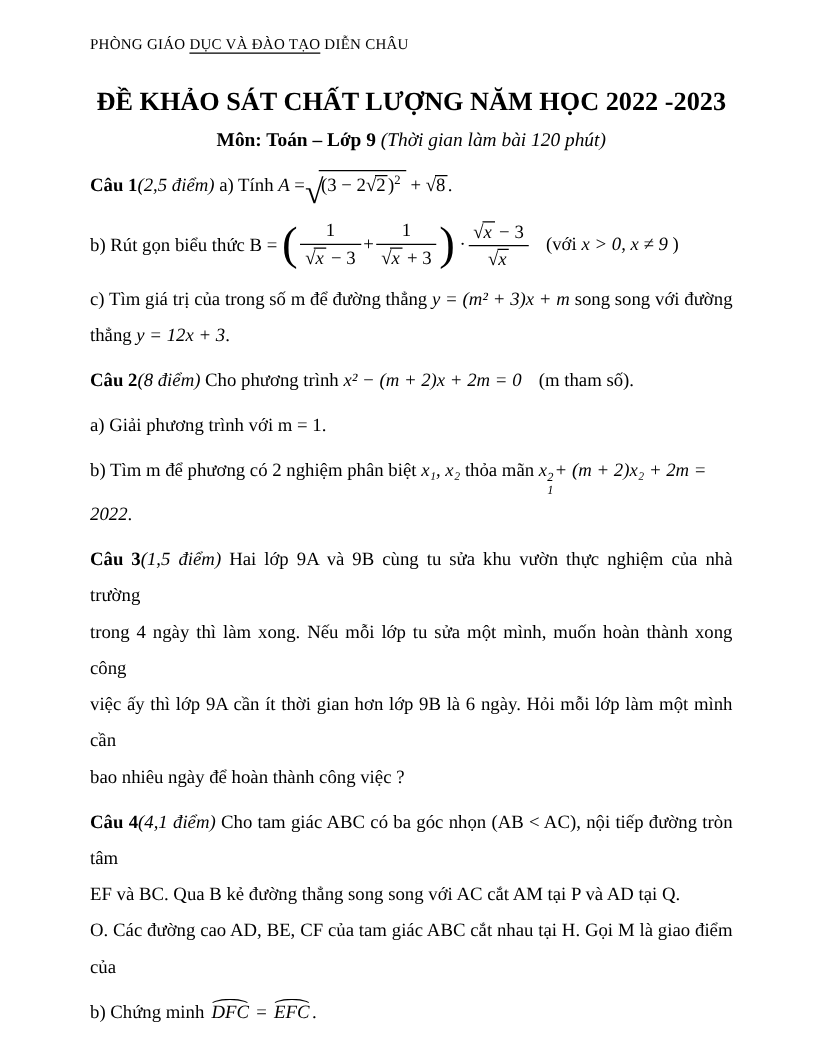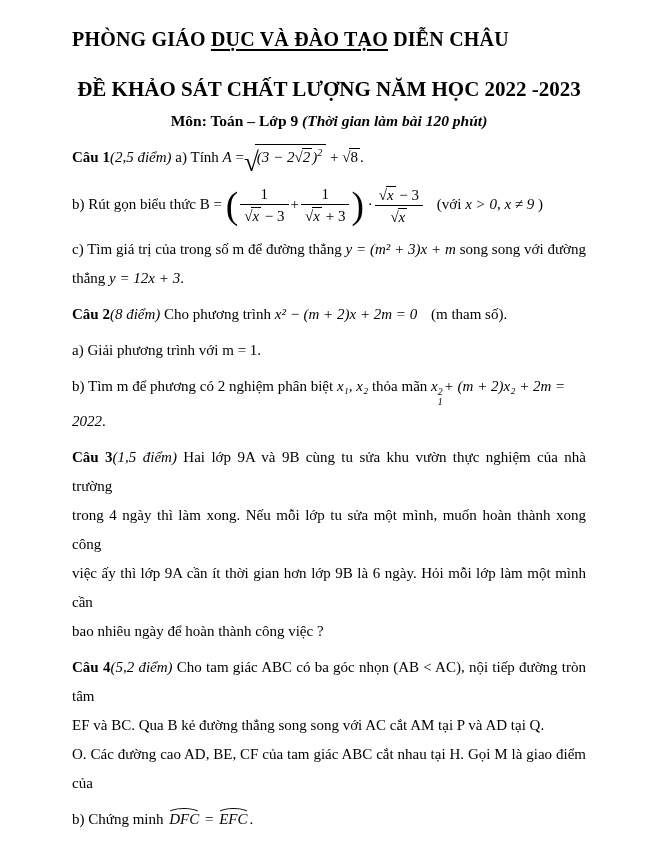--- a/index.html
+++ b/index.html
@@ -4,37 +4,37 @@
 <style>
   html,body{margin:0;padding:0;}
   body{
     width:656px;height:848px;background:#ffffff;color:#000;
     font-family:"Liberation Serif","DejaVu Serif",serif;
     font-size:15px;overflow:hidden;
   }
   .page{padding:28px 70px 0 72px;}
   .b{font-weight:bold;}
   .i{font-style:italic;}
-  .bi{font-weight:bold;font-style:italic;}
+  .bi{font-weight:normal;font-style:italic;}
   .ul{text-decoration:underline;text-underline-offset:3px;}
   .mi{font-style:italic;}
-  .hdr{font-weight:bold;font-size:20px;margin-bottom:26px;letter-spacing:.2px;}
+  .hdr{font-weight:normal;font-size:12px;margin-bottom:26px;letter-spacing:.2px;}
   .title{text-align:center;font-weight:bold;font-size:21px;margin-bottom:10px;}
   .subtitle{text-align:center;font-size:15.5px;margin-bottom:12px;}
   .blk{margin-bottom:7px;}
   .lh{line-height:29px;}
   .just{text-align:justify;text-align-last:justify;}
   
   .sqr{white-space:nowrap;}
   .sqr .rs{display:inline-block;}
   .sqr .rb2{display:inline-block;border-top:1.2px solid #000;padding:0 2px 0 1px;margin-left:-1px;}
   
   .sqb{white-space:nowrap;}
   .sqb > .rs{display:inline-block;font-size:1.8em;vertical-align:-0.33em;}
-  .sqb > .rb{display:inline-block;border-top:1.2px solid #000;margin-left:-4px;padding:2px 4px 0 2px;font-style:italic;}
+  .sqb > .rb{display:inline-block;border-top:1.2px solid #000;margin-left:-4px;padding:2px 4px 0 2px;}
   .sqb sup{font-size:0.68em;vertical-align:0.55em;}
   
   .frac{display:inline-block;vertical-align:middle;text-align:center;margin:0 2px;}
   .frac .num{display:block;padding:0 4px 1px;border-bottom:1.2px solid #000;}
   .frac .den{display:block;padding:2px 4px 0;}
   .bp{font-size:2.5em;font-weight:400;vertical-align:middle;line-height:0;font-style:normal;}
   .q1b-line{margin-bottom:9px;}
   .q1a-line{margin-bottom:8px;padding-top:2px;}
   
   .stk{display:inline-flex;flex-direction:column;align-items:flex-start;font-size:0.66em;line-height:1.02;vertical-align:-0.42em;margin-right:1px;font-style:italic;}
@@ -113,21 +113,21 @@
   </div>
 
   <div class="blk">
     <div class="lh just"><span class="b">Câu 3</span><span class="i">(1,5 điểm)</span> <span>Hai lớp 9A và 9B cùng tu sửa khu vườn thực nghiệm của nhà trường</span></div>
     <div class="lh just"><span>trong 4 ngày thì làm xong. Nếu mỗi lớp tu sửa một mình, muốn hoàn thành xong công</span></div>
     <div class="lh just"><span>việc ấy thì lớp 9A cần ít thời gian hơn lớp 9B là 6 ngày. Hỏi mỗi lớp làm một mình cần</span></div>
     <div class="lh"><span>bao nhiêu ngày để hoàn thành công việc ?</span></div>
   </div>
 
   <div class="blk">
-    <div class="lh just"><span class="b">Câu 4</span><span class="i">(5,2 điểm)</span> <span>Cho tam giác ABC có ba góc nhọn (AB &lt; AC), nội tiếp đường tròn tâm</span></div>
+    <div class="lh just"><span class="b">Câu 4</span><span class="i">(4,1 điểm)</span> <span>Cho tam giác ABC có ba góc nhọn (AB &lt; AC), nội tiếp đường tròn tâm</span></div>
     <div class="lh"><span>EF và BC. Qua B kẻ đường thẳng song song với AC cắt AM tại P và AD tại Q.</span></div>
     <div class="lh just"><span>O. Các đường cao AD, BE, CF của tam giác ABC cắt nhau tại H. Gọi M là giao điểm của</span></div>
   </div>
 
 
   <div class="blk lh">
     <span>b) Chứng minh</span>
     <span class="hat">DFC</span>
     <span>=</span>
     <span class="hat">EFC</span><span>.</span>

